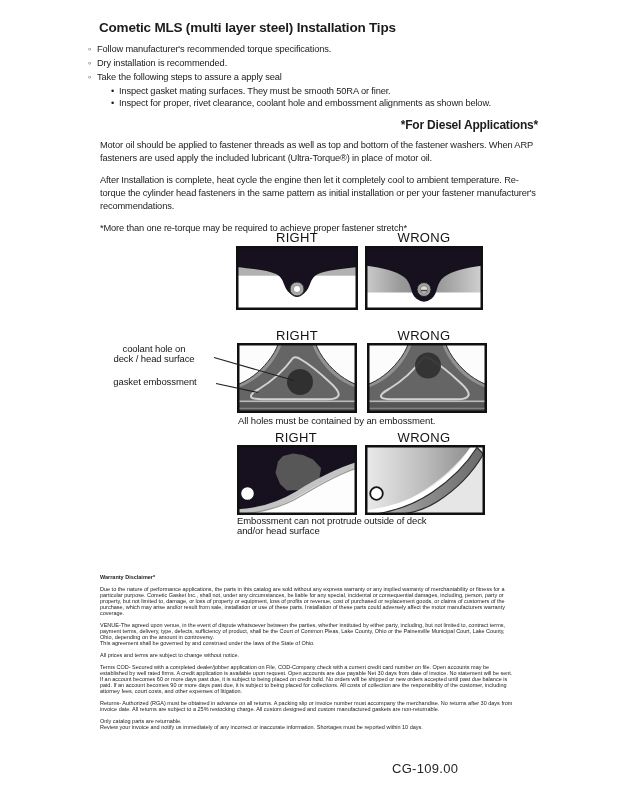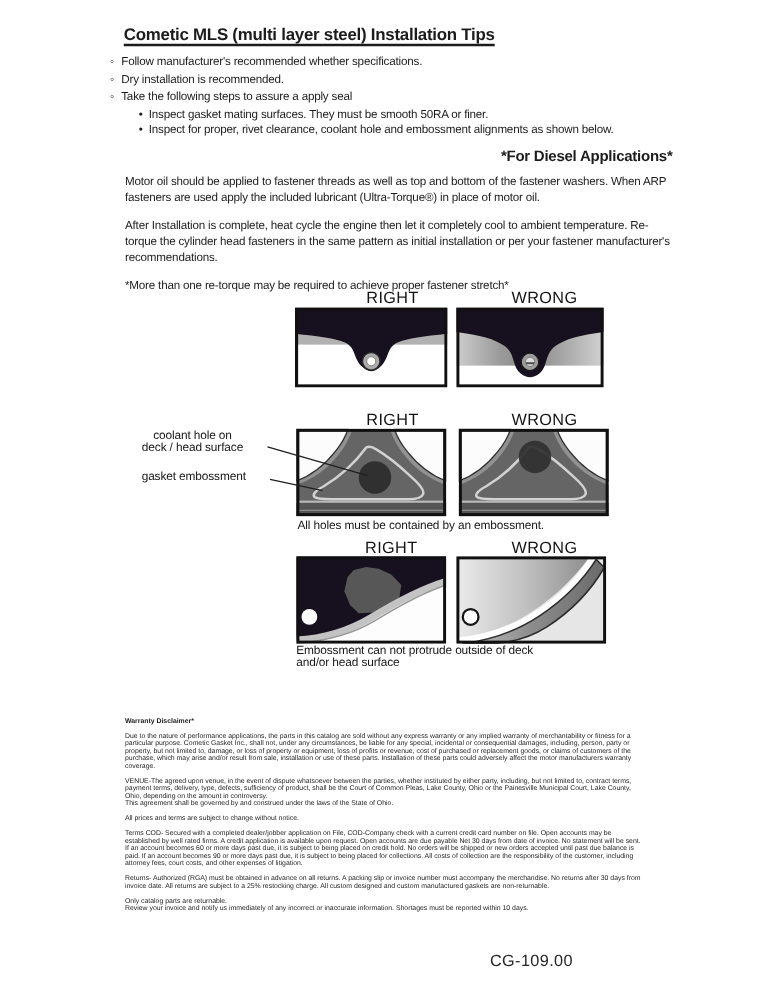--- a/index.html
+++ b/index.html
@@ -3,33 +3,33 @@
 <meta charset="utf-8">
 <style>
   html,body{margin:0;padding:0;background:#fff;}
   .page{position:relative;width:618px;height:800px;background:#ffffff;overflow:hidden;
         font-family:"Liberation Sans", sans-serif;color:#1c1c1c;}
   .abs{position:absolute;}
 
   
   .tips{left:88px;top:20px;width:442px;}
   .title{margin:0 0 8px 11px;font-size:13.5px;font-weight:700;letter-spacing:-0.2px;
-         text-decoration:underline;text-decoration-thickness:1.5px;text-underline-offset:3px;}
+         text-decoration-thickness:1.5px;text-underline-offset:3px;}
   .b-row{display:flex;font-size:9.3px;letter-spacing:-0.15px;line-height:13.9px;}
   .b-row .mk{width:9px;flex:0 0 9px;}
   .b-sub{margin-left:23px;line-height:12.4px;}
   .b-sub .mk{width:8px;flex:0 0 8px;}
 
   
   .diesel{left:100px;top:118px;width:438px;}
   .diesel h2{margin:0 0 7px 0;font-size:12px;font-weight:700;letter-spacing:-0.2px;text-align:right;}
   .diesel p{margin:0 0 9px 0;font-size:9.3px;letter-spacing:-0.15px;line-height:13px;}
 
   
-  .dlabel{font-size:13px;letter-spacing:0.3px;color:#141414;width:76px;text-align:right;}
+  .dlabel{font-size:13px;letter-spacing:0.3px;color:#141414;width:76px;text-align:center;}
   .caption{font-size:9.5px;letter-spacing:-0.1px;color:#161616;}
   .sidelabel{font-size:9.5px;letter-spacing:-0.1px;line-height:10.2px;text-align:center;color:#161616;}
 
   
   .warranty{left:100px;top:574px;width:414px;font-size:5.5px;line-height:6.15px;color:#222;}
   .warranty .wh{font-weight:700;margin:0 0 5.5px 0;}
   .warranty p{margin:0 0 5.5px 0;}
   .warranty p.tight{margin:0;}
   .warranty .grp{margin:0 0 5.5px 0;}
 
@@ -39,21 +39,21 @@
 </style>
 </head>
 <body>
 
 <div class="page">
 
   <div class="abs tips">
     <h1 class="title">Cometic MLS (multi layer steel) Installation Tips</h1>
     <div class="b-row">
       <span class="mk">◦</span>
-      <span>Follow manufacturer's recommended whether specifications.</span>
+      <span>Follow manufacturer's recommended torque specifications.</span>
     </div>
     <div class="b-row">
       <span class="mk">◦</span>
       <span>Dry installation is recommended.</span>
     </div>
     <div class="b-row">
       <span class="mk">◦</span>
       <span>Take the following steps to assure a apply seal</span>
     </div>
     <div class="b-row b-sub">

